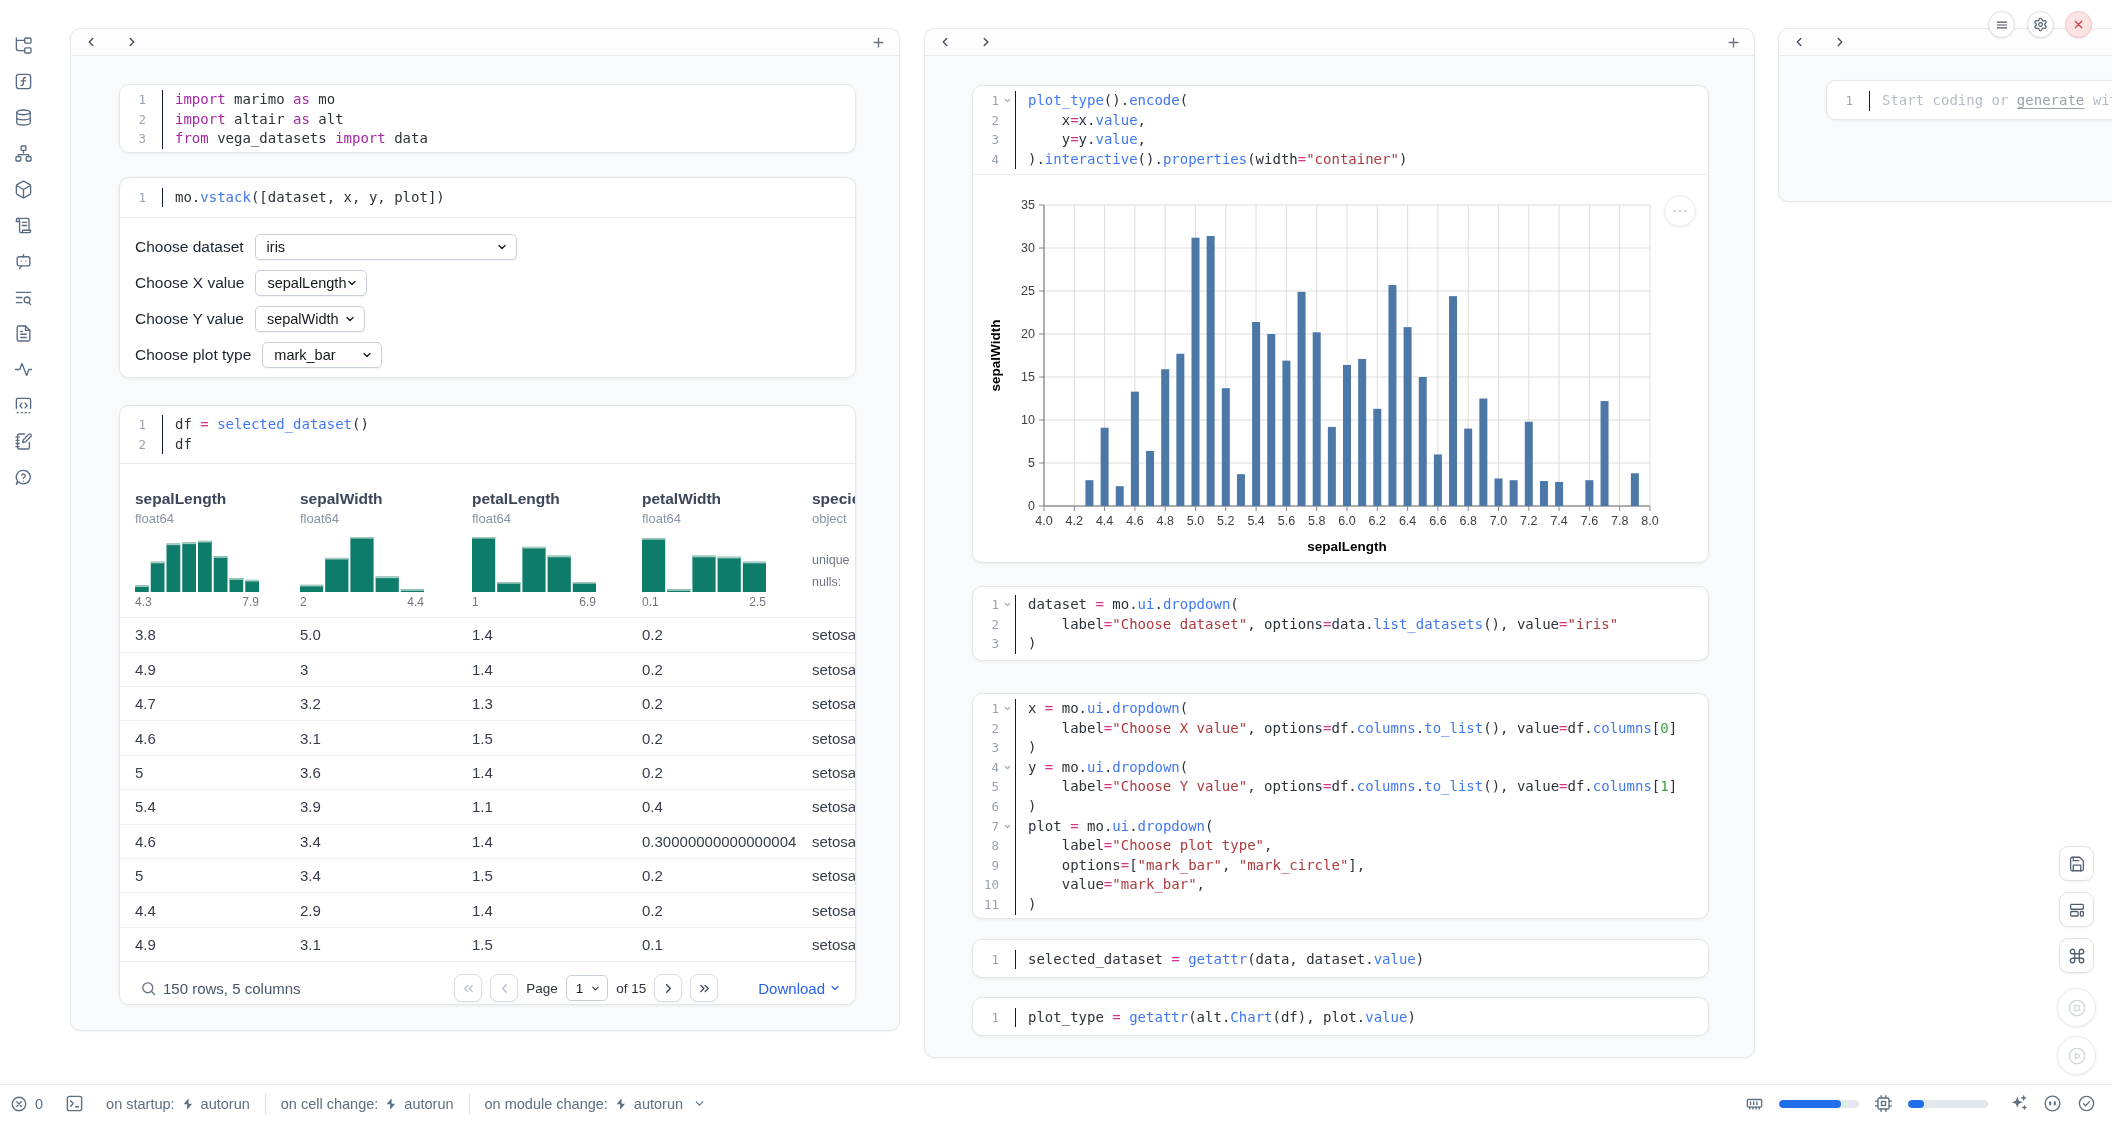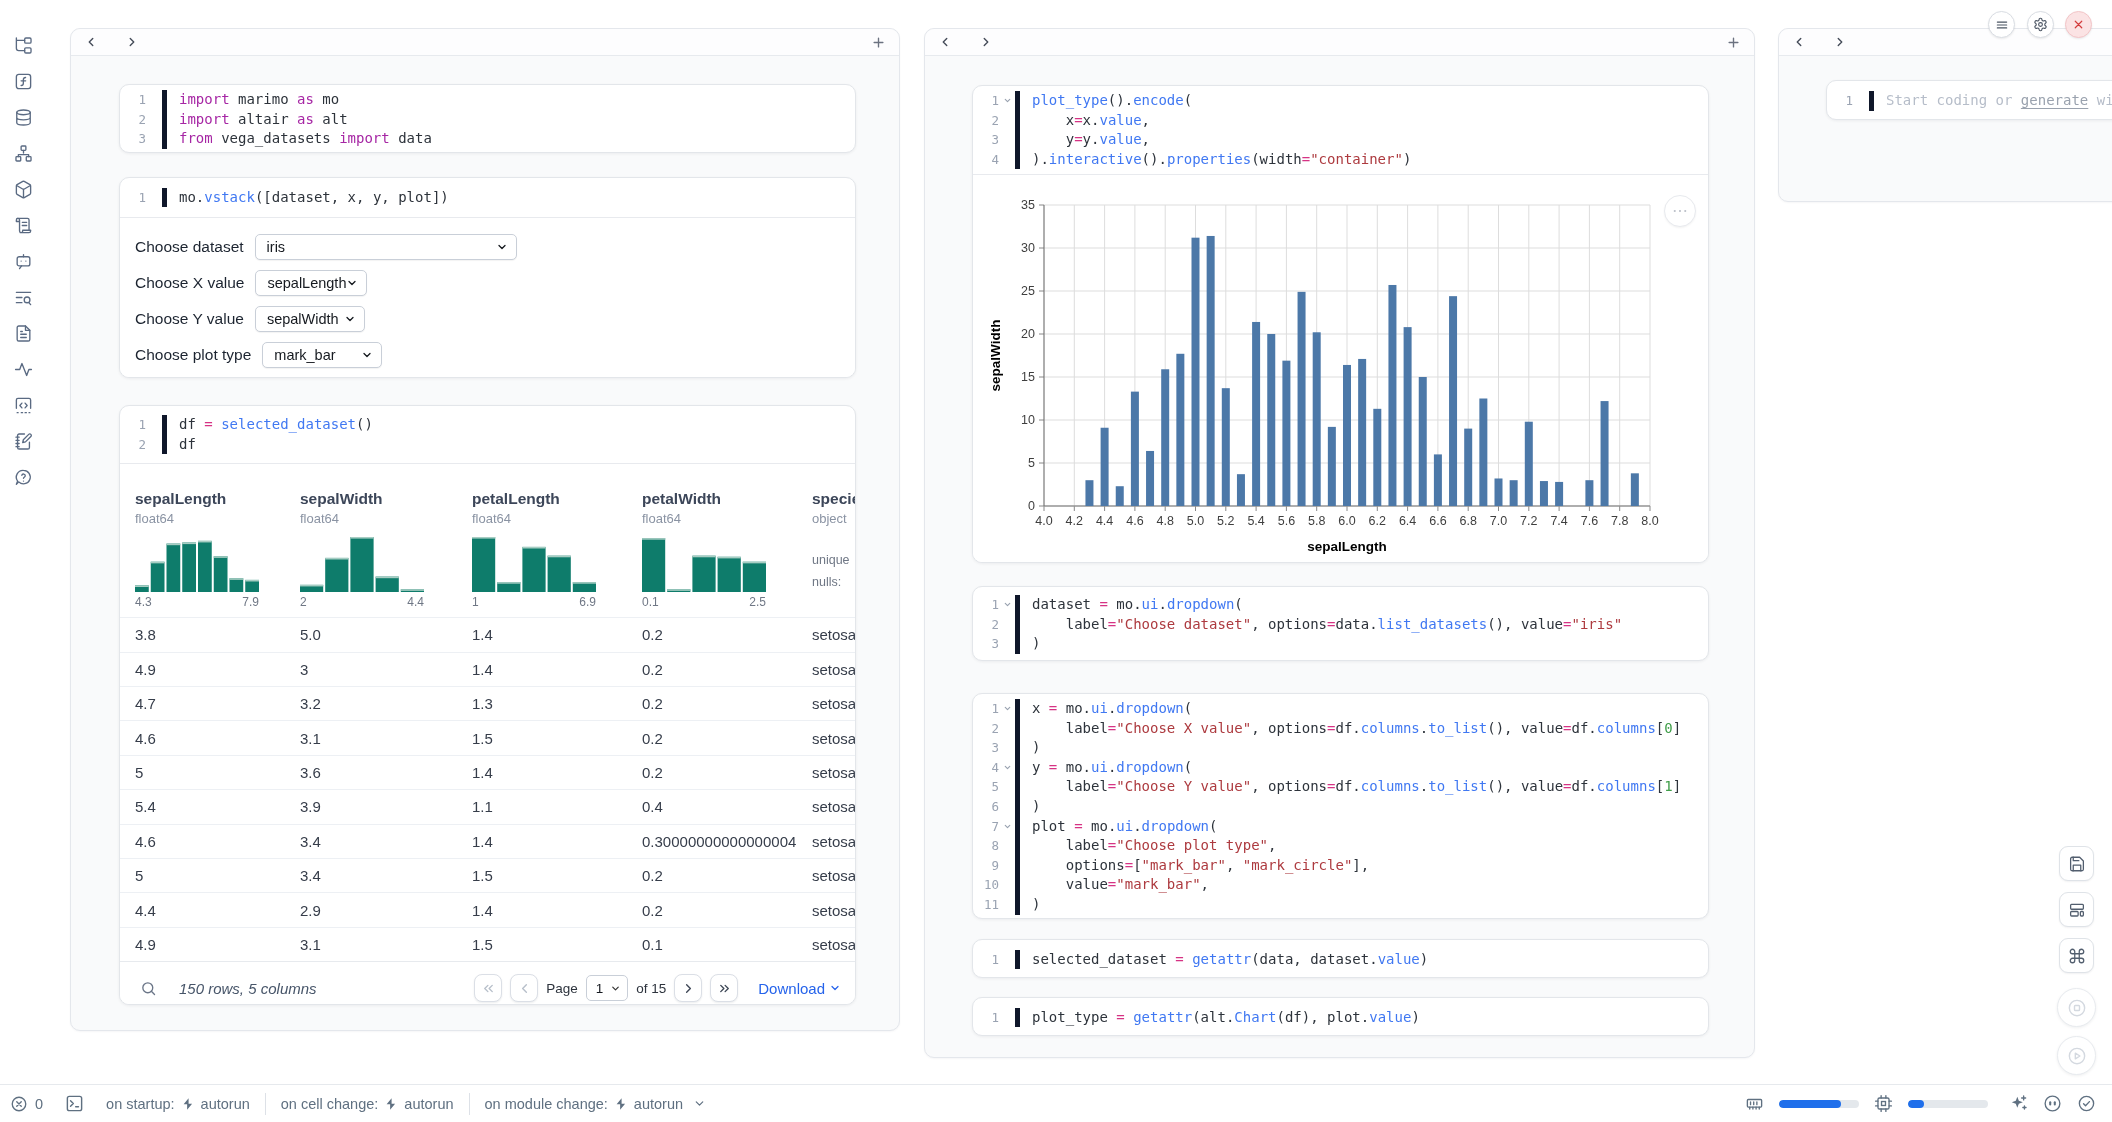--- a/index.html
+++ b/index.html
@@ -23,21 +23,21 @@
   .phbtn{background:none;border:none;padding:0;margin-right:27px;color:#454c59;display:flex;cursor:pointer}
   .phbtn.add{margin:0 0 0 auto;color:#6b7280}
 
   
   .cell{position:absolute;background:#fff;border:1px solid #e3e6ea;border-radius:10px;
         box-shadow:0 1px 3px rgba(16,24,40,.06);box-sizing:border-box;overflow:hidden;}
   .code{padding:5px 0;}
   .cl{display:flex;height:19.6px;align-items:stretch;}
   .ln{width:26px;flex:none;text-align:right;color:#9aa3b2;font:12.5px/19.6px "DejaVu Sans Mono",monospace;}
   .fold{width:16px;flex:none;display:flex;align-items:center;justify-content:center;color:#98a1af;}
-  .ct{flex:1;min-width:0;border-left:5px solid #0f172a;padding-left:12px;display:flex;align-items:center;
+  .ct{flex:1;min-width:0;border-left:1px solid #0f172a;padding-left:12px;display:flex;align-items:center;
       font:14px/19.6px "DejaVu Sans Mono",monospace;white-space:pre;color:#2d333b;}
   .tk-k{color:#a626a4}.tk-f{color:#4078f2}.tk-s{color:#ad3a3f}.tk-o{color:#d63384}.tk-n{color:#3f9e49}.tk-d{color:#2d333b}
   .cell-out{border-top:1px solid #e8eaee;background:#fff;}
 
   
   .ctl-row{display:flex;align-items:center;gap:11px;margin:10px 0 0 15px;height:26px;}
   .ctl-row:first-child{margin-top:16px;}
   .ctl-label{font-size:15.5px;color:#1c2430;}
   .sel{height:26px;box-sizing:border-box;border:1px solid #c9cfd8;border-radius:5px;background:#fff;
        box-shadow:0 1px 1px rgba(0,0,0,.05);display:flex;align-items:center;justify-content:space-between;
@@ -49,29 +49,29 @@
   .th .nm{font-size:15.5px;font-weight:700;color:#3c4659;display:block;}
   .th .tp{font-size:13px;color:#8a93a3;display:block;margin-top:3px;}
   .th .hist{margin-top:9px;}
   .th .rng{display:flex;justify-content:space-between;width:124px;font-size:12px;color:#6f7785;margin-top:3px;}
   .th .stats{margin-top:23px;font-size:12.5px;color:#6f7785;line-height:22px;}
   .trow{display:grid;grid-template-columns:165px 172px 170px 170px 1fr;padding-left:15px;height:33.4px;
         align-items:center;border-top:1px solid #edf0f4;font-size:15px;color:#363d4a;}
   .trow span{overflow:hidden;white-space:nowrap;}
   .tfoot{height:52px;border-top:1px solid #e7eaee;display:flex;align-items:center;padding:0 14px 0 20px;
          font-size:15px;color:#475569;}
-  .tfoot .summary{margin-left:22px;font-style:italic;}
+  .tfoot .summary{margin-left:6px;}
   .pag{margin-left:auto;display:flex;align-items:center;gap:8px;}
   .pgbtn{width:28px;height:28px;border:1px solid #dbdfe6;border-radius:8px;background:#fff;cursor:pointer;
          box-shadow:0 1px 2px rgba(16,24,40,.08);display:flex;align-items:center;justify-content:center;color:#3e4756;padding:0}
   .pgbtn.dim{color:#b7bfca;}
   .pglabel{font-size:13.5px;color:#2d333d;}
   .pselect{height:24px;border:1px solid #c9cfd8;border-radius:5px;background:#fff;display:flex;align-items:center;
            gap:7px;padding:0 6px 0 9px;font-size:13.5px;color:#15191f;cursor:pointer;}
-  .dl{color:#2563eb;display:flex;align-items:center;gap:4px;margin-left:12px;font-size:15px;cursor:pointer;text-decoration:none;}
+  .dl{color:#2563eb;display:flex;align-items:center;gap:4px;margin-left:32px;font-size:15px;cursor:pointer;text-decoration:none;}
 
   
   .chartwrap{position:relative;height:390px;}
   .dots{position:absolute;right:12px;top:20px;width:32px;height:32px;border-radius:50%;border:1px solid #e8eaee;
         background:#fff;box-shadow:0 1px 2px rgba(0,0,0,.05);display:flex;align-items:center;justify-content:center;
         color:#b9bec7;cursor:pointer;}
   .chart-text{font-family:"Liberation Sans",sans-serif;}
 
   
   .placeholder{color:#b6bdc9;}

